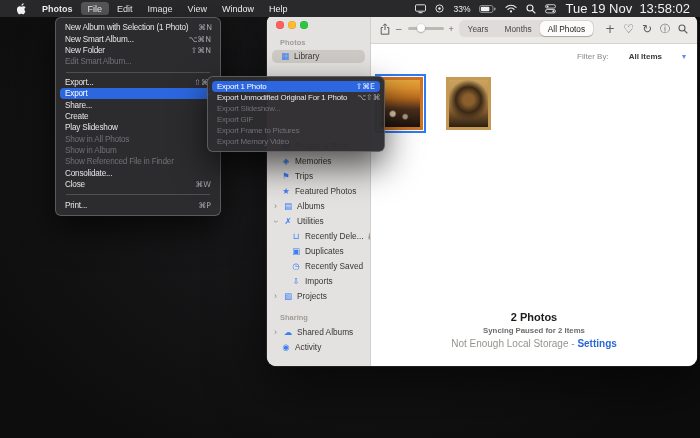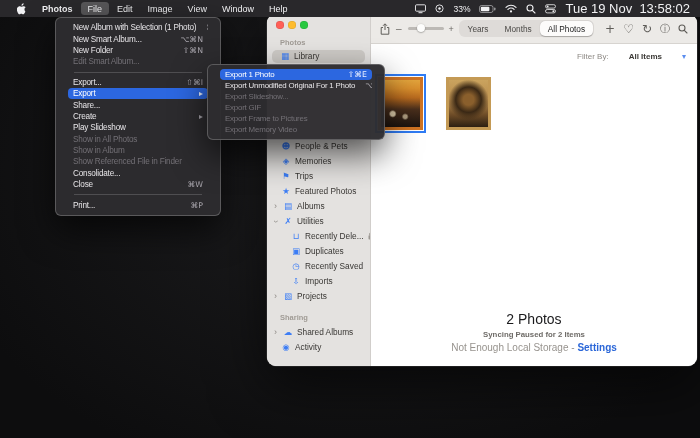--- a/index.html
+++ b/index.html
@@ -16,23 +16,23 @@
   .mb-apple{display:flex;align-items:center;padding:0 7px}
   .mb-item{padding:1.5px 7px;border-radius:3.5px;white-space:nowrap}
   .mb-item.bold{font-weight:bold}
   .mb-item.active{background:rgba(255,255,255,.22)}
   .mb-right{margin-left:auto;display:flex;align-items:center;gap:9px}
   .mb-right svg{display:block}
   .pct{font-size:8.5px}
   .clock{font-size:13px;white-space:pre}
 
   
-  .menu{position:absolute;background:rgba(45,44,48,.97);border:0.5px solid rgba(255,255,255,.22);border-radius:6px;padding:4px 8px;box-shadow:0 14px 34px rgba(0,0,0,.65);z-index:30}
+  .menu{position:absolute;background:rgba(45,44,48,.97);border:0.5px solid rgba(255,255,255,.22);border-radius:6px;padding:4px 0;box-shadow:0 14px 34px rgba(0,0,0,.65);z-index:30}
   .filemenu{left:55px;top:17px;width:166px}
-  .submenu{left:207px;top:64px;width:178px;z-index:31}
+  .submenu{left:207px;top:76px;width:178px;z-index:31}
   .mi{display:flex;align-items:center;justify-content:space-between;height:11.4px;margin:0 4px;padding:0 5px;border-radius:4px;font-size:8.2px;letter-spacing:-.2px;color:#e7e5e8;white-space:nowrap;overflow:hidden}
   .submenu .mi{height:11px;font-size:7.9px}
   .mi .sc{color:#a6a3aa;margin-left:10px;font-family:"DejaVu Sans",sans-serif;font-size:7.8px;letter-spacing:0}
   .mi.disabled .ml,.mi.disabled .sc{color:#737076}
   .mi.hl{background:#2c67e0;color:#fff}
   .mi.hl .sc{color:#e8efff}
   .sep{height:1px;background:rgba(255,255,255,.17);margin:4px 10px}
 
   
   .window{position:absolute;left:267px;top:14px;width:430px;height:352px;border-radius:9px;overflow:hidden;display:flex;background:#fff;box-shadow:0 0 0 .5px rgba(255,255,255,.18),0 20px 55px rgba(0,0,0,.6);z-index:10}
@@ -79,21 +79,21 @@
   .t1{background:
       radial-gradient(circle at 30% 72%, rgba(255,238,200,.85) 0 5%, transparent 9%),
       radial-gradient(circle at 62% 78%, rgba(255,238,200,.6) 0 4%, transparent 8%),
       linear-gradient(180deg,#e2a43c 0%,#d98f2d 18%,#b86a1e 38%,#4a2f1c 62%,#1c140f 100%);
       border:3px solid #cf7322}
   .t2{background:
       radial-gradient(circle at 50% 42%, #8a5f2c 0 16%, #3a2815 38%, rgba(0,0,0,0) 60%),
       linear-gradient(180deg,#caa35e 0%,#b98d4e 40%,#6b4a26 75%,#2c1f12 100%);
       border:3px solid #c49a55}
   .status{position:absolute;top:267px;left:0;right:0;text-align:center}
-  .s1{font-size:14px;font-weight:400;color:#1b1b1d}
+  .s1{font-size:11px;font-weight:700;color:#1b1b1d}
   .s2{font-size:7.8px;font-weight:600;color:#6e6b67;margin-top:3px}
   .s3{font-size:10px;color:#97938e;margin-top:3px}
   .s3 .lnk{color:#2a66d8;font-weight:600}
 </style>
 </head>
 <body>
 
 <div class="desktop"></div>
 
 <div class="menubar">

